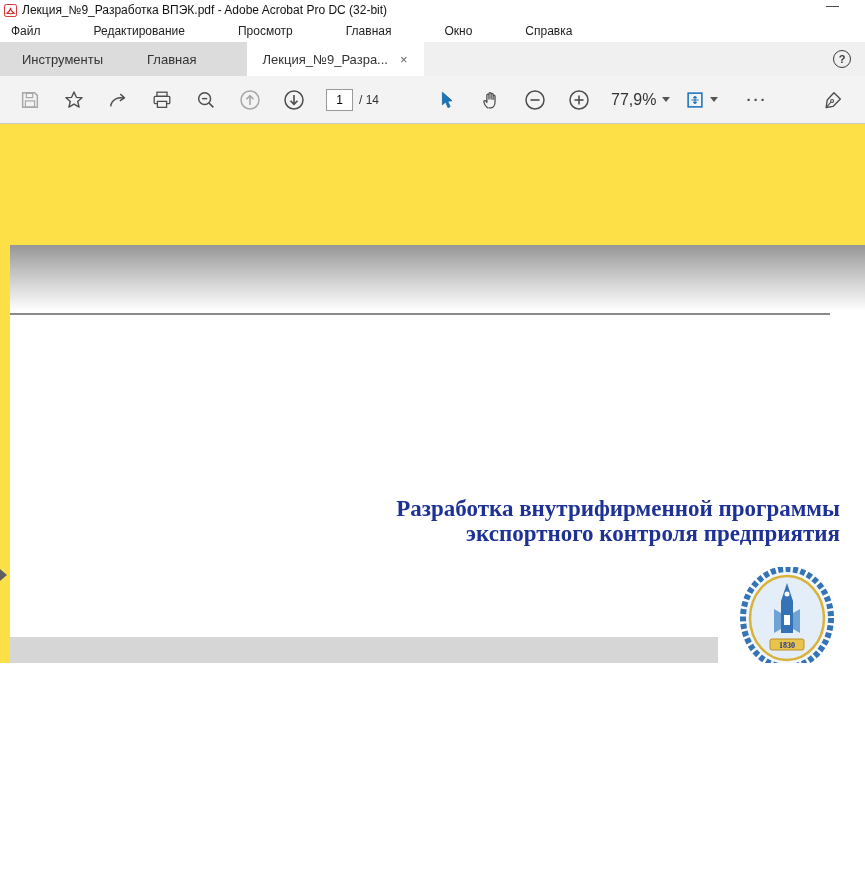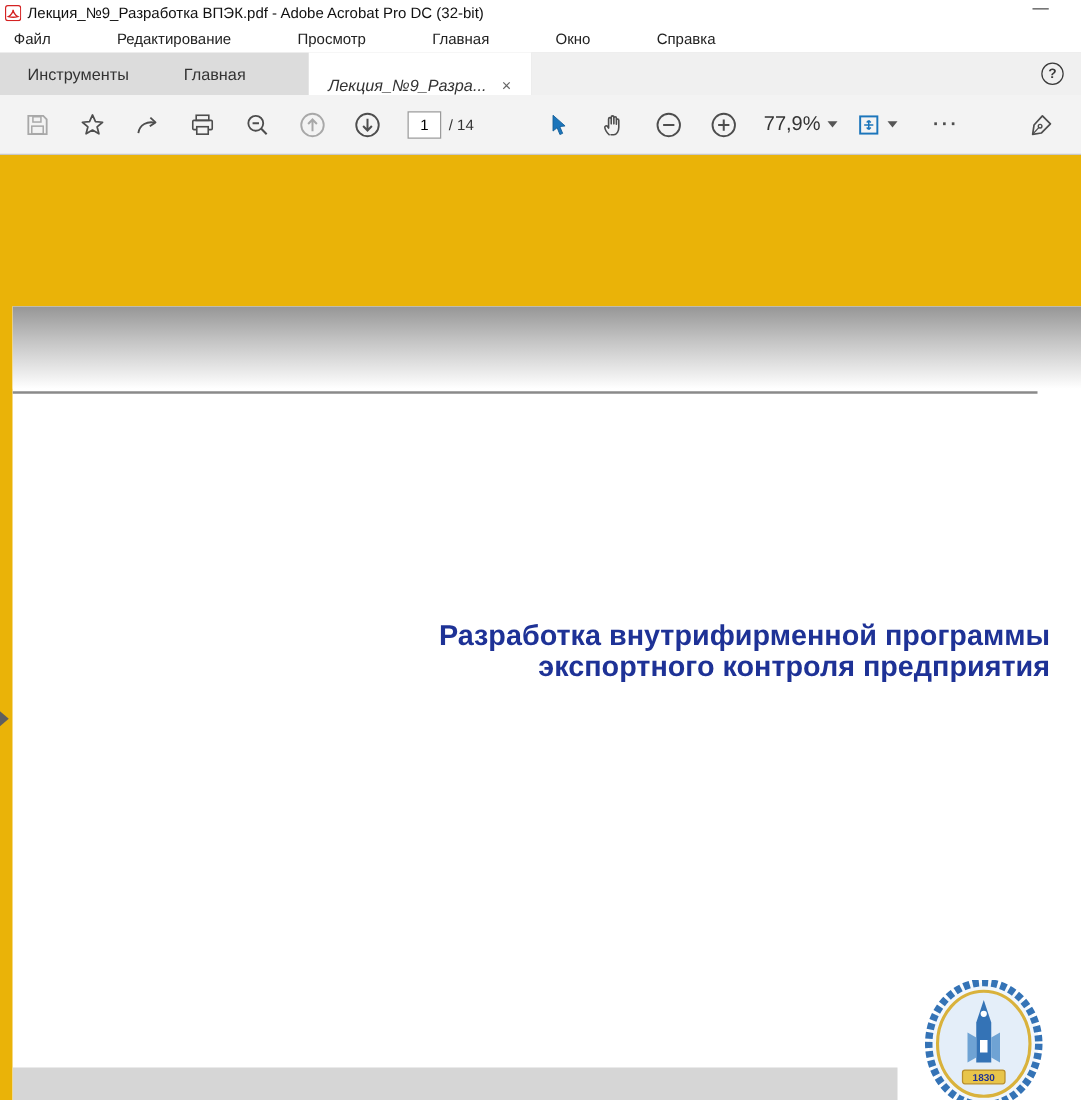--- a/index.html
+++ b/index.html
@@ -13,22 +13,22 @@
   .min-btn { position: absolute; right: 26px; top: -2px; font-size: 13px; color: #333; cursor: default; }
 
   
   .menubar { height: 22px; display: flex; align-items: center; padding-left: 2px;
     font-size: 12px; color: #222; background: #fff; gap: 35px; }
   .menubar .mi { padding: 3px 9px; cursor: default; }
 
   
   .tabbar { height: 34px; display: flex; background: #dcdcdc; font-size: 13px; color: #333; }
   .tab { display: flex; align-items: center; padding: 0 22px; cursor: default; }
-  .doc-tab { background: #fff; display: flex; align-items: flex-end; gap: 12px;
-    padding: 0 16px; margin-left: 28px; cursor: default; font-style: italic; }
+  .doc-tab { background: #fff; display: flex; align-items: center; gap: 12px;
+    padding: 0 16px; margin-left: 28px; cursor: default; }
   .doc-close { color: #666; font-size: 13px; cursor: pointer; }
   .tab-fill { flex: 1; background: #f0f0f0; display: flex; align-items: center;
     justify-content: flex-end; padding-right: 14px; }
   .help-btn { width: 18px; height: 18px; border: 1.6px solid #3a3a3a; border-radius: 50%;
     display: flex; align-items: center; justify-content: center; font-size: 11px;
     font-weight: bold; color: #3a3a3a; cursor: pointer; }
 
   
   .toolbar { height: 48px; background: #f3f3f3; border-bottom: 1px solid #c8c8c8;
     display: flex; align-items: center; padding: 0 8px; }
@@ -39,21 +39,21 @@
     font-family: "Liberation Sans", sans-serif; }
   .page-total { font-size: 12px; color: #333; margin-right: 46px; white-space: nowrap; }
   .zoom-label { font-size: 16px; color: #333; margin: 0 2px 0 10px; }
   .caret { width: 0; height: 0; border-left: 4px solid transparent;
     border-right: 4px solid transparent; border-top: 5px solid #555; margin: 0 8px 0 4px; }
   .more-btn { font-size: 15px; font-weight: bold; color: #4d4d4d; letter-spacing: 2px;
     margin-left: 14px; cursor: pointer; }
   .tb-spacer { flex: 1; }
 
   
-  .docarea { position: relative; height: 756px; background: #eab308; overflow: hidden; }
+  .docarea { position: relative; height: 539px; background: #fde047; overflow: hidden; font-family: Liberation Serif, serif; }
   .page { position: absolute; left: 10px; right: 0; top: 121px; bottom: 0;
     background: #fff; overflow: hidden; }
   .page-grad { position: absolute; left: 0; right: 0; top: 0; height: 66px;
     background: linear-gradient(to bottom, #969696 0%, #c2c2c2 40%, #ffffff 100%); }
   .rule { position: absolute; left: 0; top: 68px; width: 820px; height: 2px; background: #8a8a8a; }
   .slide-title { position: absolute; right: 25px; top: 251px; text-align: right;
     font-size: 23px; font-weight: bold; color: #1e3296; line-height: 1.1; }
   .footer-band { position: absolute; left: 0; bottom: 0; width: 708px; height: 26px;
     background: #d6d6d6; }
   .emblem { position: absolute; right: 28px; bottom: -10px; width: 100px; height: 106px; }

